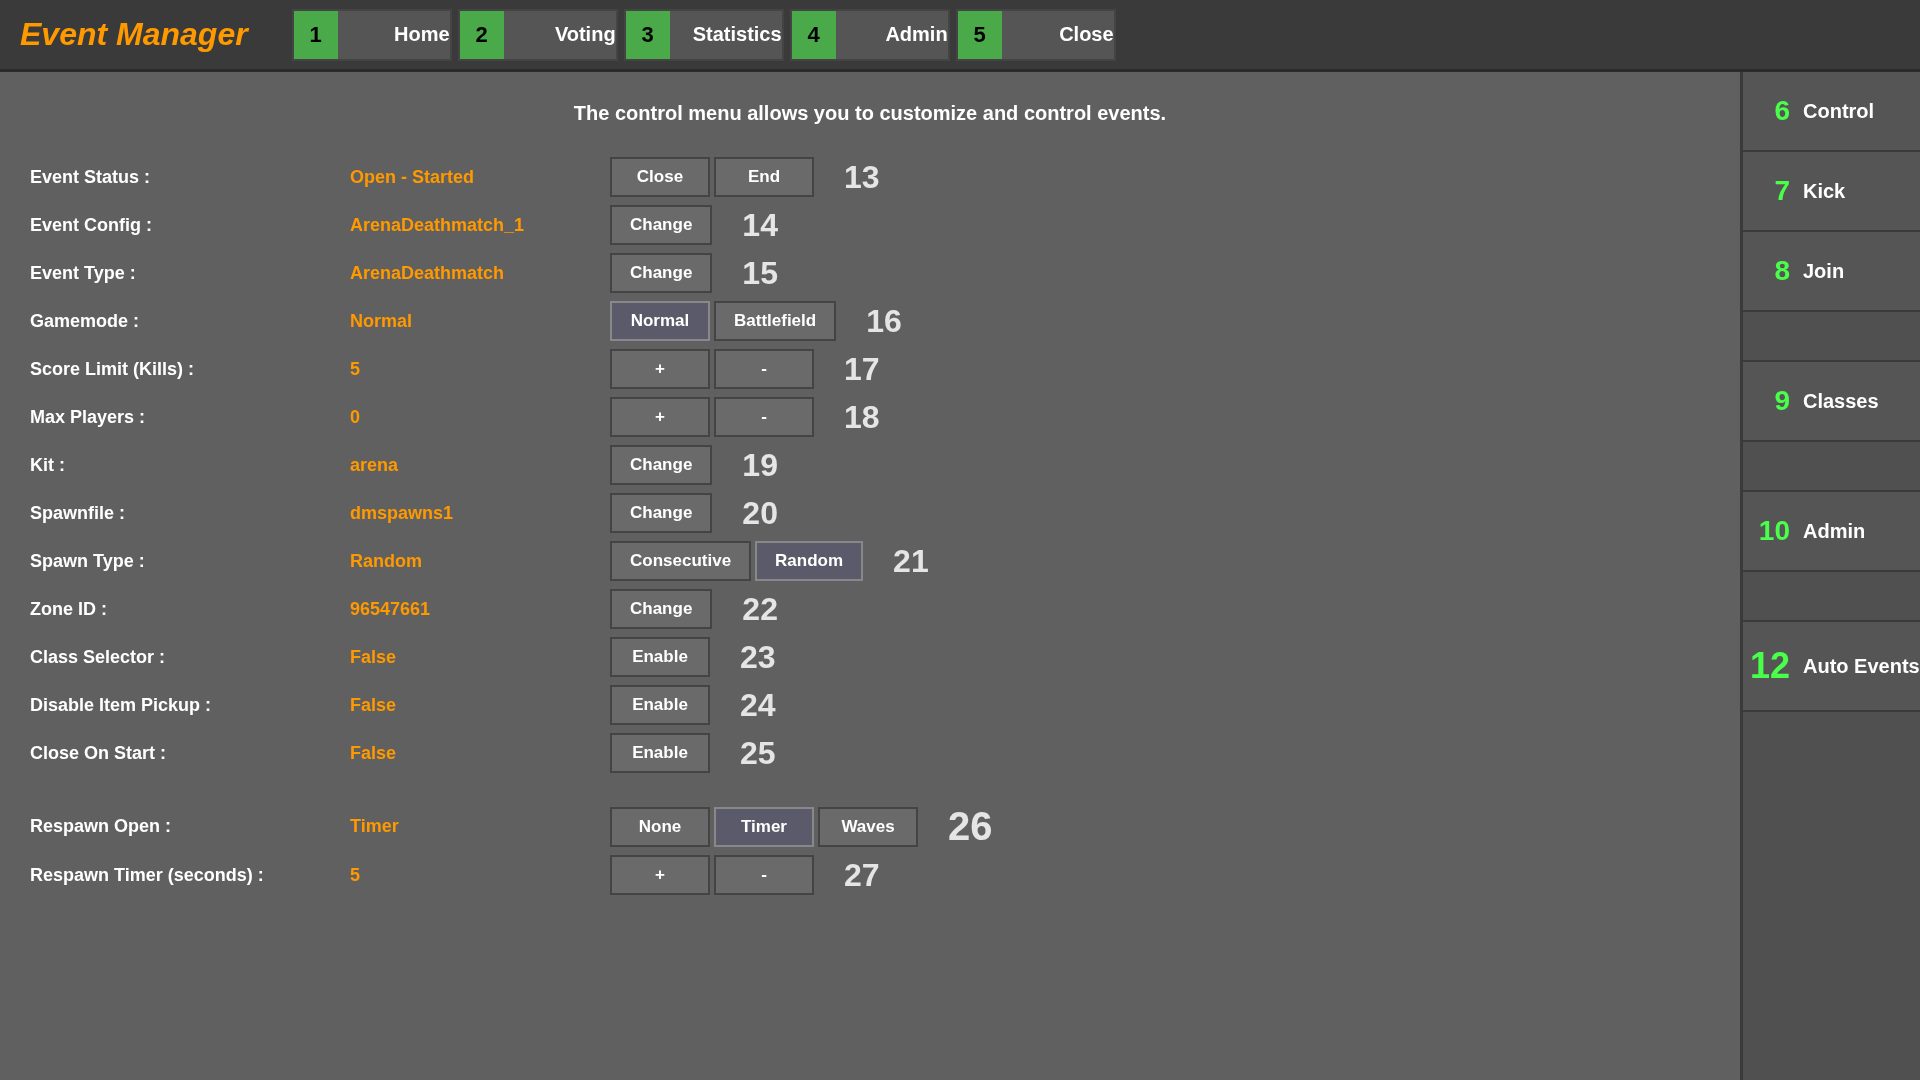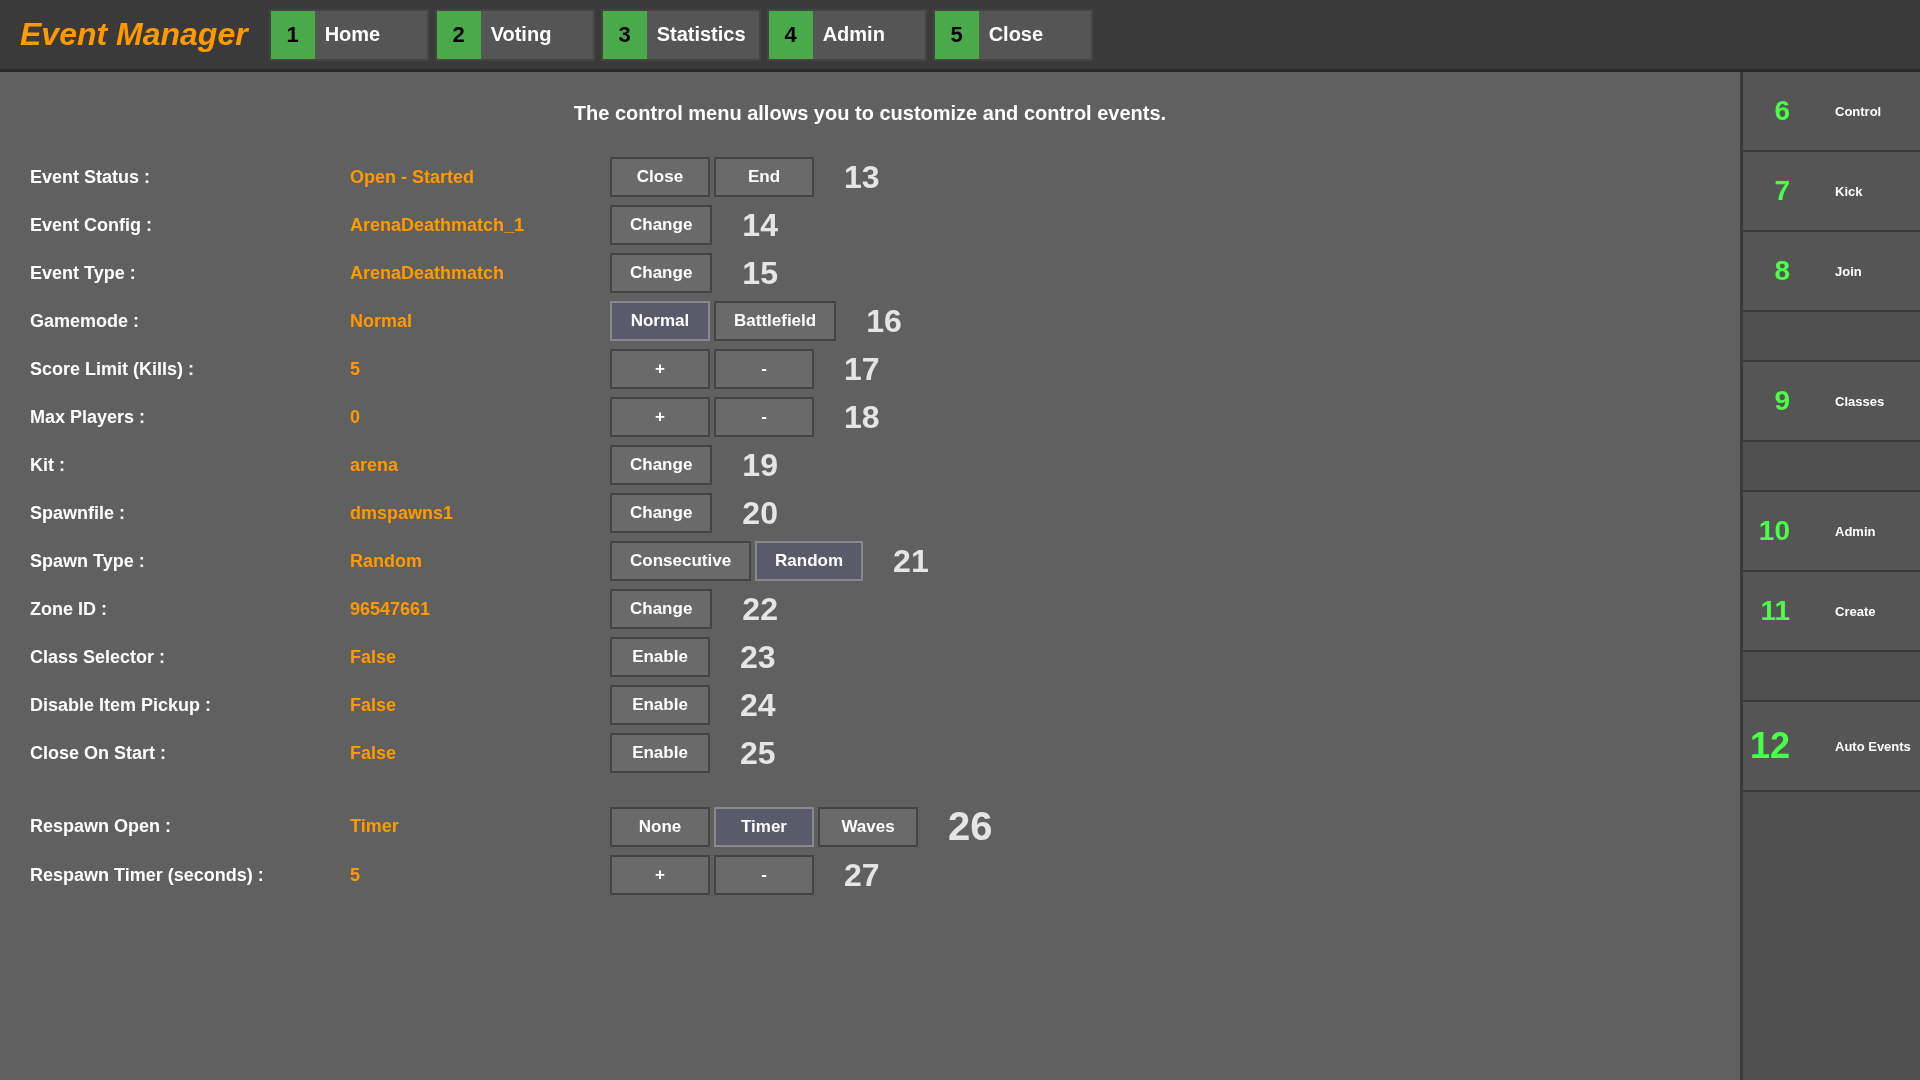--- a/index.html
+++ b/index.html
@@ -12,21 +12,21 @@
       color: #ffffff;
     }
 
     
     #header {
       height: 72px;
       background: #3a3a3a;
       display: flex;
       align-items: center;
       padding: 0 20px;
-      gap: 1px;
+      gap: 24px;
       border-bottom: 3px solid #2a2a2a;
     }
 
     #app-title {
       font-size: 32px;
       font-weight: 900;
       color: #ff9900;
       margin-right: 20px;
       font-style: italic;
     }
@@ -52,21 +52,21 @@
       width: 44px;
       height: 100%;
       display: flex;
       align-items: center;
       justify-content: center;
       margin-right: 10px;
     }
 
     .nav-btn .nav-label {
       flex: 1;
-      text-align: left;
+      text-align: right;
     }
 
     
     #main {
       display: flex;
       height: calc(1080px - 72px);
     }
 
     #content {
       flex: 1;
@@ -97,25 +97,24 @@
       color: #4aff4a;
       font-size: 28px;
       font-weight: 900;
       width: 55px;
       text-align: right;
       padding-right: 8px;
     }
 
     .sidebar-btn .sb-label {
       color: #ffffff;
-      font-size: 13px;
+      font-size: 20px;
       font-weight: 700;
       flex: 1;
       padding-left: 5px;
-      margin-left: 32px;
     }
 
     .sidebar-spacer {
       height: 50px;
       border-bottom: 2px solid #3a3a3a;
     }
 
     
     #info-banner {
       text-align: center;
@@ -384,23 +383,19 @@
     <div class="sidebar-spacer"></div>
     <div class="sidebar-btn">
       <div class="sb-num">9</div>
       <div class="sb-label">Classes</div>
     </div>
     <div class="sidebar-spacer"></div>
     <div class="sidebar-btn">
       <div class="sb-num">10</div>
       <div class="sb-label">Admin</div>
     </div>
-    <div class="sidebar-btn">
-      <div class="sb-num">11</div>
-      <div class="sb-label">Create</div>
-    </div>
     <div class="sidebar-spacer"></div>
     <div class="sidebar-btn" style="min-height:90px;">
       <div class="sb-num" style="font-size:36px;">12</div>
       <div class="sb-label">Auto Events</div>
     </div>
   </div>
 </div>
 
 </body></html>

